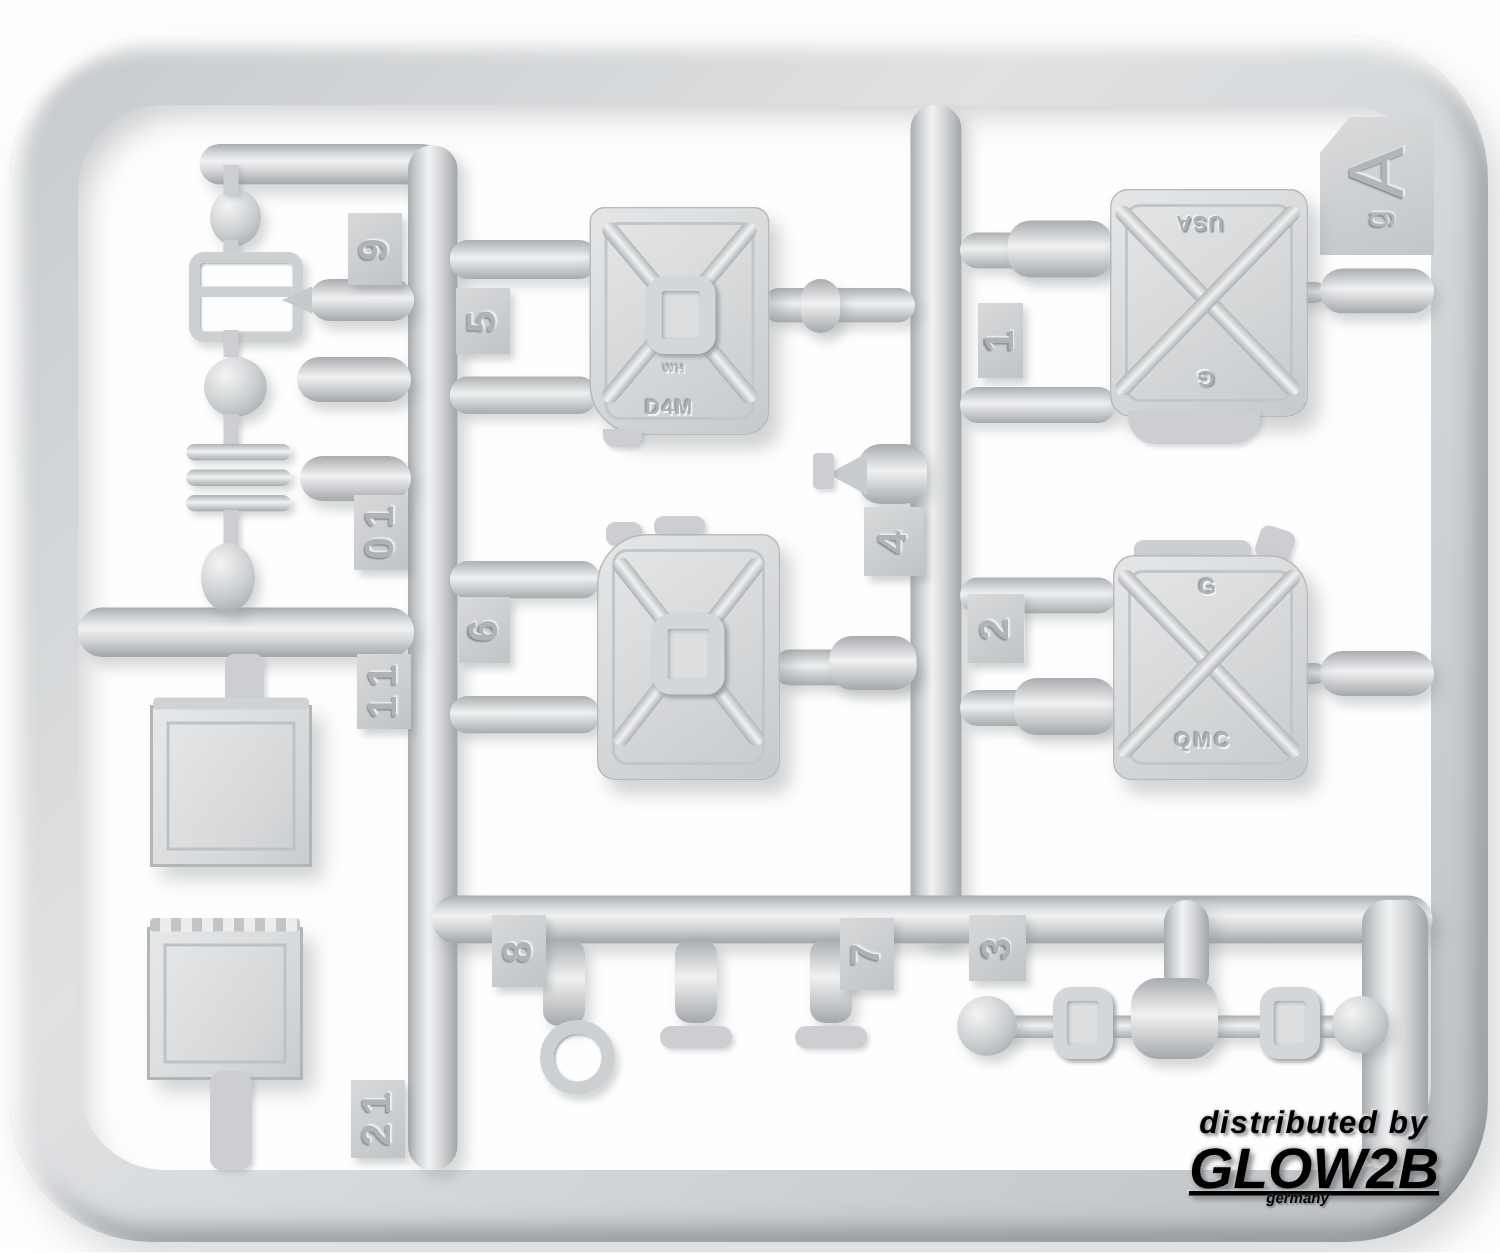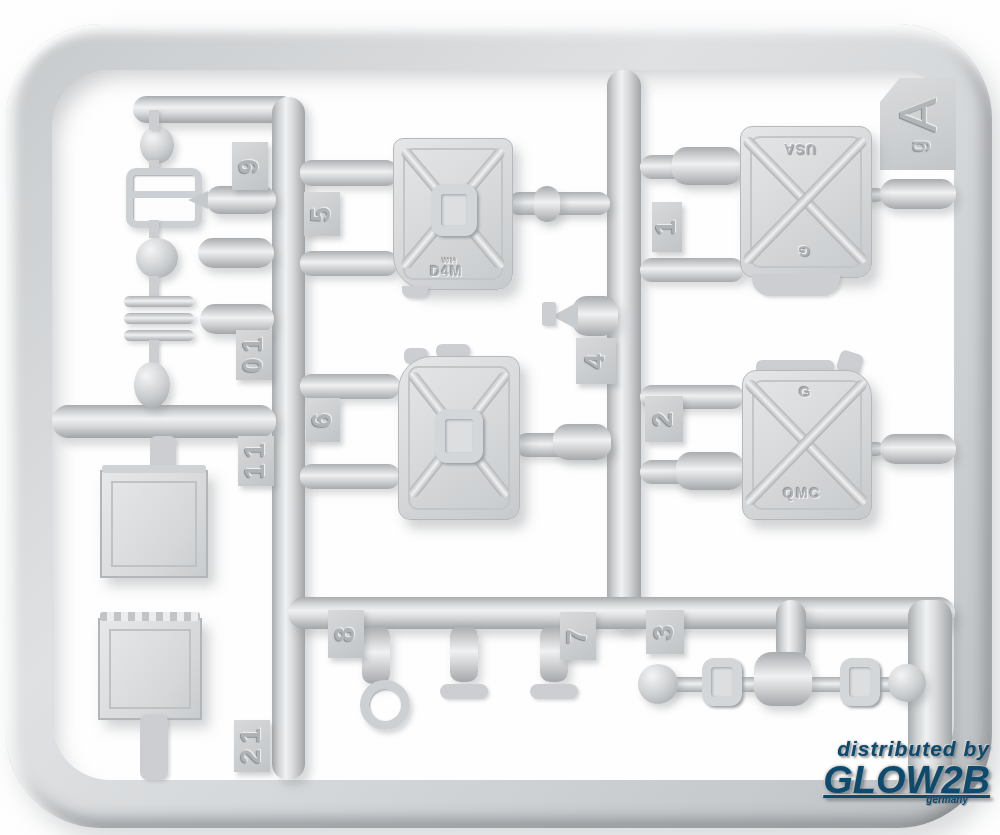--- a/index.html
+++ b/index.html
@@ -69,21 +69,21 @@
         background:linear-gradient(to bottom,#b0b3b6,#eef0f1 45%,#a8abae);box-shadow:3px 3px 5px rgba(150,154,158,.4);}
   .box1{background:linear-gradient(125deg,#e6e8e9,#d5d7d9 70%,#c9ccce);border:2px solid #b3b6b9;
         box-shadow:7px 8px 12px rgba(145,149,153,.42);}
   .boxline{position:absolute;inset:9px;border:2px solid #bfc2c4;}
   .serr{position:absolute;left:0;right:0;top:-8px;height:9px;
         background:repeating-linear-gradient(90deg,#c2c5c7 0 7px,#ecedee 7px 14px);border-radius:3px;}
   .gate{background:#ccced1;box-shadow:2px 2px 3px rgba(150,154,158,.35);}
   .cone-l{width:0;height:0;border-style:solid;border-color:transparent;position:absolute;}
 
   
-  .wm{z-index:40;text-align:right;color:#0c4a6e;font-style:italic;font-weight:bold;line-height:1;}
+  .wm{z-index:40;text-align:center;color:#000000;font-style:italic;font-weight:bold;line-height:1;}
   .wm .l1{font-size:21px;letter-spacing:1px;
         text-shadow:0 0 2px rgba(125,129,133,.9),2px 2px 2px rgba(125,129,133,.75),-1px -1px 1px rgba(255,255,255,.7);}
   .wm .l2{font-size:38px;letter-spacing:0;margin-top:2px;
         text-shadow:0 0 3px rgba(118,122,126,.95),3px 3px 3px rgba(118,122,126,.7),-1px -1px 1px rgba(255,255,255,.8);text-decoration:underline;}
   .wm .l3{font-size:10px;margin-top:-4px;padding-right:22px;
         text-shadow:0 0 2px rgba(125,129,133,.95),1px 1px 1px rgba(125,129,133,.8);}
 </style>
 </head>
 <body>
 
@@ -159,21 +159,21 @@
     <div class="boxline"></div>
     <div class="serr"></div>
   </div>
   <div class="abs gate" style="left:140px;top:714px;width:28px;height:66px;border-radius:8px;"></div>
 
   <div class="abs can" style="left:393px;top:138px;width:118px;height:150px;border-radius:10px 10px 16px 34px;">
     <div class="panel"></div>
     <div class="rib" style="left:-18px;top:64px;width:154px;transform:rotate(50deg);"></div>
     <div class="rib" style="left:-18px;top:64px;width:154px;transform:rotate(-50deg);"></div>
     <div class="ring" style="left:37px;top:45px;width:26px;height:32px;"></div>
-    <div class="emboss" style="left:48px;top:117px;font-size:8px;color:#bcbfc1;">WH</div>
+    <div class="emboss" style="left:48px;top:102px;font-size:8px;color:#bcbfc1;">WH</div>
     <div class="emboss" style="left:36px;top:124px;font-size:14px;">D4M</div>
   </div>
   <div class="abs gate" style="left:402px;top:286px;width:26px;height:12px;border-radius:0 0 8px 8px;"></div>
 
   <div class="abs gate" style="left:404px;top:348px;width:24px;height:16px;border-radius:6px;"></div>
   <div class="abs gate" style="left:436px;top:344px;width:34px;height:14px;border-radius:6px;"></div>
   <div class="abs can" style="left:398px;top:356px;width:120px;height:162px;border-radius:34px 12px 12px 12px;">
     <div class="panel"></div>
     <div class="rib" style="left:-18px;top:72px;width:156px;transform:rotate(52deg);"></div>
     <div class="rib" style="left:-18px;top:72px;width:156px;transform:rotate(-52deg);"></div>

